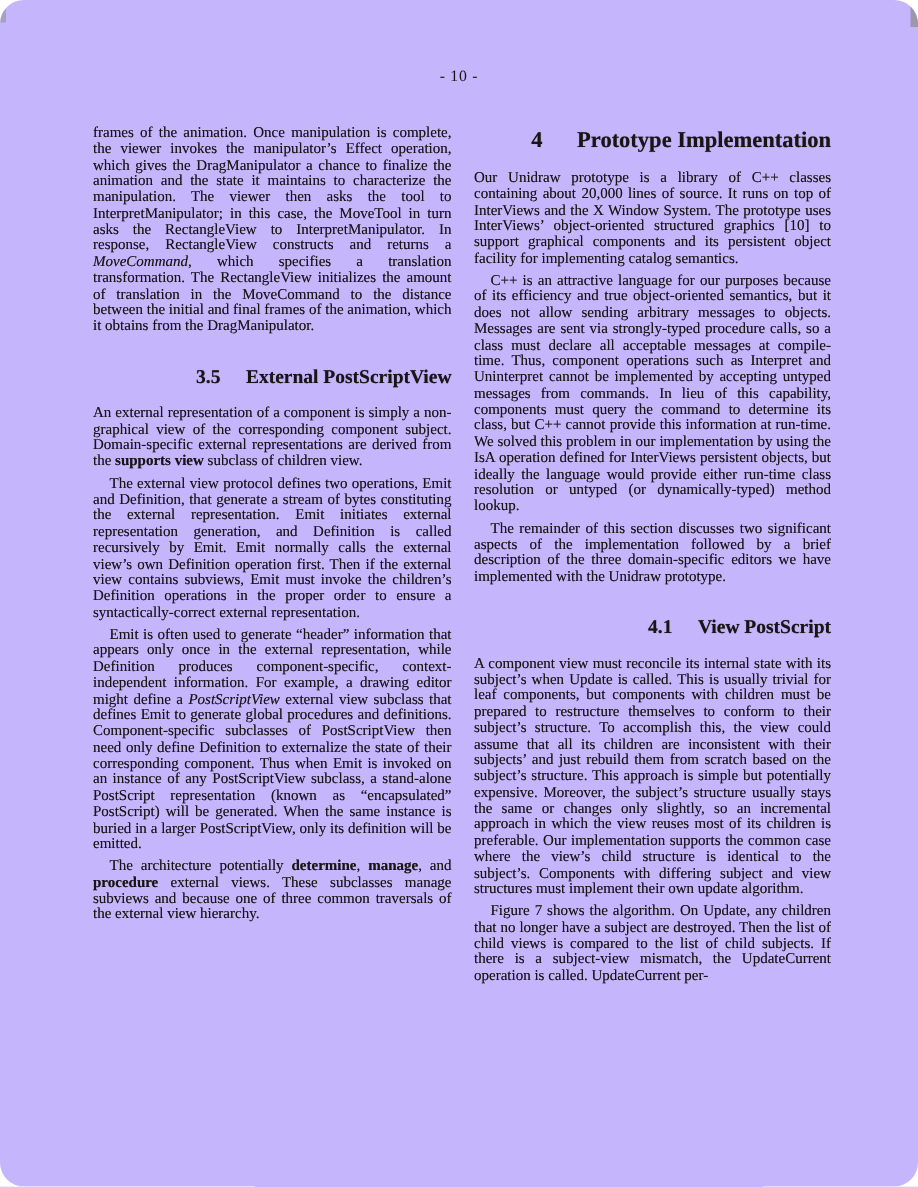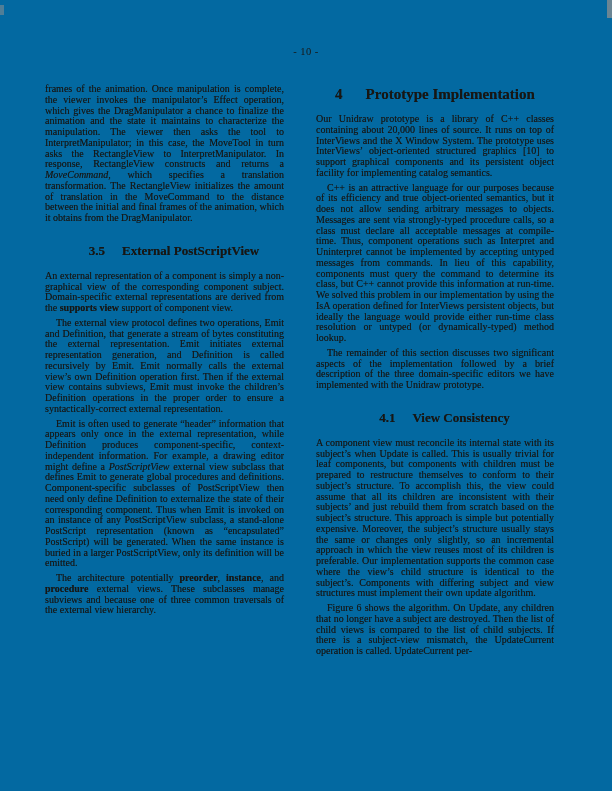--- a/index.html
+++ b/index.html
@@ -1,47 +1,48 @@
 <!DOCTYPE html>
 <html><head>
 <meta charset="utf-8">
 <style>
   html, body { margin: 0; padding: 0; background: #ffffff; }
   .page {
     position: relative;
     width: 612px;
     height: 791px;
-    background: #0369a1;
+    background: #c4b5fd;
     font-family: "Liberation Serif", serif;
     color: #181613;
     overflow: hidden;
+    border-radius: 16px;
   }
   .scan-artifact { position: absolute; background: #8f8f8f; }
   .scan-artifact.tl { left: 0; top: 5px; width: 4px; height: 10px; opacity: 0.55; }
   .scan-artifact.tr { right: 0; top: 0; width: 5px; height: 18px; opacity: 0.75; }
   .folio {
     position: absolute;
     top: 46px; left: 0; right: 0;
     text-align: center;
     font-size: 10.5px;
     letter-spacing: 0.5px;
   }
   .col {
     position: absolute;
     top: 84px;
     font-size: 10px;
     line-height: 10.75px;
     text-align: justify;
     text-shadow: 0 0 0.4px rgba(20,18,15,0.55);
   }
-  .col-left  { left: 45px;  width: 239px; }
+  .col-left  { left: 62px;  width: 239px; }
   .col-right { left: 316px; width: 238px; }
   .col p { margin: 0 0 4px 0; }
   .col p.indent { text-indent: 11px; }
-  .sec-heading { font-weight: bold; text-align: center; text-shadow: 0 0 0.5px rgba(20,18,15,0.6); }
+  .sec-heading { font-weight: bold; text-align: right; text-shadow: 0 0 0.5px rgba(20,18,15,0.6); }
   .h-mid { font-size: 13px; line-height: 14px; margin: 20px 0 13px 0; }
   .h-big { font-size: 15px; line-height: 16px; margin: 2px 0 12px 0; }
   .h-mid .sec-num { margin-right: 17px; margin-left: 19px; }
   .h-big .sec-num { margin-right: 23px; }
   .seg-i { font-style: italic; }
   .seg-b { font-weight: bold; }
 </style>
 </head>
 <body>
 
@@ -52,36 +53,36 @@
 
   <div class="folio">- 10 -</div>
 
   <div class="col col-left">
     <p><span>frames of the animation.  Once manipulation is complete, the viewer invokes the manipulator’s Effect operation, which gives the DragManipulator a chance to finalize the animation and the state it maintains to characterize the manipulation.  The viewer then asks the tool to InterpretManipulator; in this case, the MoveTool in turn asks the RectangleView to InterpretManipulator.  In response, RectangleView constructs and returns a </span><span class="seg-i">MoveCommand</span><span>, which specifies a translation transformation.  The RectangleView initializes the amount of translation in the MoveCommand to the distance between the initial and final frames of the animation, which it obtains from the DragManipulator.</span></p>
 
     <div class="sec-heading h-mid">
       <span class="sec-num">3.5</span><span>External PostScriptView</span>
     </div>
 
-    <p><span>An external representation of a component is simply a non-graphical view of the corresponding component subject.  Domain-specific external representations are derived from the </span><span class="seg-b">supports view</span><span> support of component view.</span></p>
+    <p><span>An external representation of a component is simply a non-graphical view of the corresponding component subject.  Domain-specific external representations are derived from the </span><span class="seg-b">supports view</span><span> subclass of children view.</span></p>
     <p class="indent"><span>The external view protocol defines two operations, Emit and Definition, that generate a stream of bytes constituting the external representation.  Emit initiates external representation generation, and Definition is called recursively by Emit.  Emit normally calls the external view’s own Definition operation first.  Then if the external view contains subviews, Emit must invoke the children’s Definition operations in the proper order to ensure a syntactically-correct external representation.</span></p>
     <p class="indent"><span>Emit is often used to generate “header” information that appears only once in the external representation, while Definition produces component-specific, context-independent information.  For example, a drawing editor might define a </span><span class="seg-i">PostScriptView</span><span> external view subclass that defines Emit to generate global procedures and definitions.  Component-specific subclasses of PostScriptView then need only define Definition to externalize the state of their corresponding component.  Thus when Emit is invoked on an instance of any PostScriptView subclass, a stand-alone PostScript representation (known as “encapsulated” PostScript) will be generated.  When the same instance is buried in a larger PostScriptView, only its definition will be emitted.</span></p>
-    <p class="indent"><span>The architecture potentially </span><span class="seg-b">preorder</span><span>, </span><span class="seg-b">instance</span><span>, and </span><span class="seg-b">procedure</span><span> external views.  These subclasses manage subviews and because one of three common traversals of the external view hierarchy.</span></p>
+    <p class="indent"><span>The architecture potentially </span><span class="seg-b">determine</span><span>, </span><span class="seg-b">manage</span><span>, and </span><span class="seg-b">procedure</span><span> external views.  These subclasses manage subviews and because one of three common traversals of the external view hierarchy.</span></p>
   </div>
 
   <div class="col col-right">
     <div class="sec-heading h-big">
       <span class="sec-num">4</span><span>Prototype Implementation</span>
     </div>
 
     <p><span>Our Unidraw prototype is a library of C++ classes containing about 20,000 lines of source.  It runs on top of InterViews and the X Window System.  The prototype uses InterViews’ object-oriented structured graphics [10] to support graphical components and its persistent object facility for implementing catalog semantics.</span></p>
     <p class="indent"><span>C++ is an attractive language for our purposes because of its efficiency and true object-oriented semantics, but it does not allow sending arbitrary messages to objects.  Messages are sent via strongly-typed procedure calls, so a class must declare all acceptable messages at compile-time.  Thus, component operations such as Interpret and Uninterpret cannot be implemented by accepting untyped messages from commands.  In lieu of this capability, components must query the command to determine its class, but C++ cannot provide this information at run-time.  We solved this problem in our implementation by using the IsA operation defined for InterViews persistent objects, but ideally the language would provide either run-time class resolution or untyped (or dynamically-typed) method lookup.</span></p>
     <p class="indent"><span>The remainder of this section discusses two significant aspects of the implementation followed by a brief description of the three domain-specific editors we have implemented with the Unidraw prototype.</span></p>
 
     <div class="sec-heading h-mid">
-      <span class="sec-num">4.1</span><span>View Consistency</span>
+      <span class="sec-num">4.1</span><span>View PostScript</span>
     </div>
 
     <p><span>A component view must reconcile its internal state with its subject’s when Update is called.  This is usually trivial for leaf components, but components with children must be prepared to restructure themselves to conform to their subject’s structure.  To accomplish this, the view could assume that all its children are inconsistent with their subjects’ and just rebuild them from scratch based on the subject’s structure.  This approach is simple but potentially expensive.  Moreover, the subject’s structure usually stays the same or changes only slightly, so an incremental approach in which the view reuses most of its children is preferable.  Our implementation supports the common case where the view’s child structure is identical to the subject’s.  Components with differing subject and view structures must implement their own update algorithm.</span></p>
-    <p class="indent"><span>Figure 6 shows the algorithm.  On Update, any children that no longer have a subject are destroyed.  Then the list of child views is compared to the list of child subjects.  If there is a subject-view mismatch, the UpdateCurrent operation is called.  UpdateCurrent per-</span></p>
+    <p class="indent"><span>Figure 7 shows the algorithm.  On Update, any children that no longer have a subject are destroyed.  Then the list of child views is compared to the list of child subjects.  If there is a subject-view mismatch, the UpdateCurrent operation is called.  UpdateCurrent per-</span></p>
   </div>
 
 </div>
 
 </body></html>

